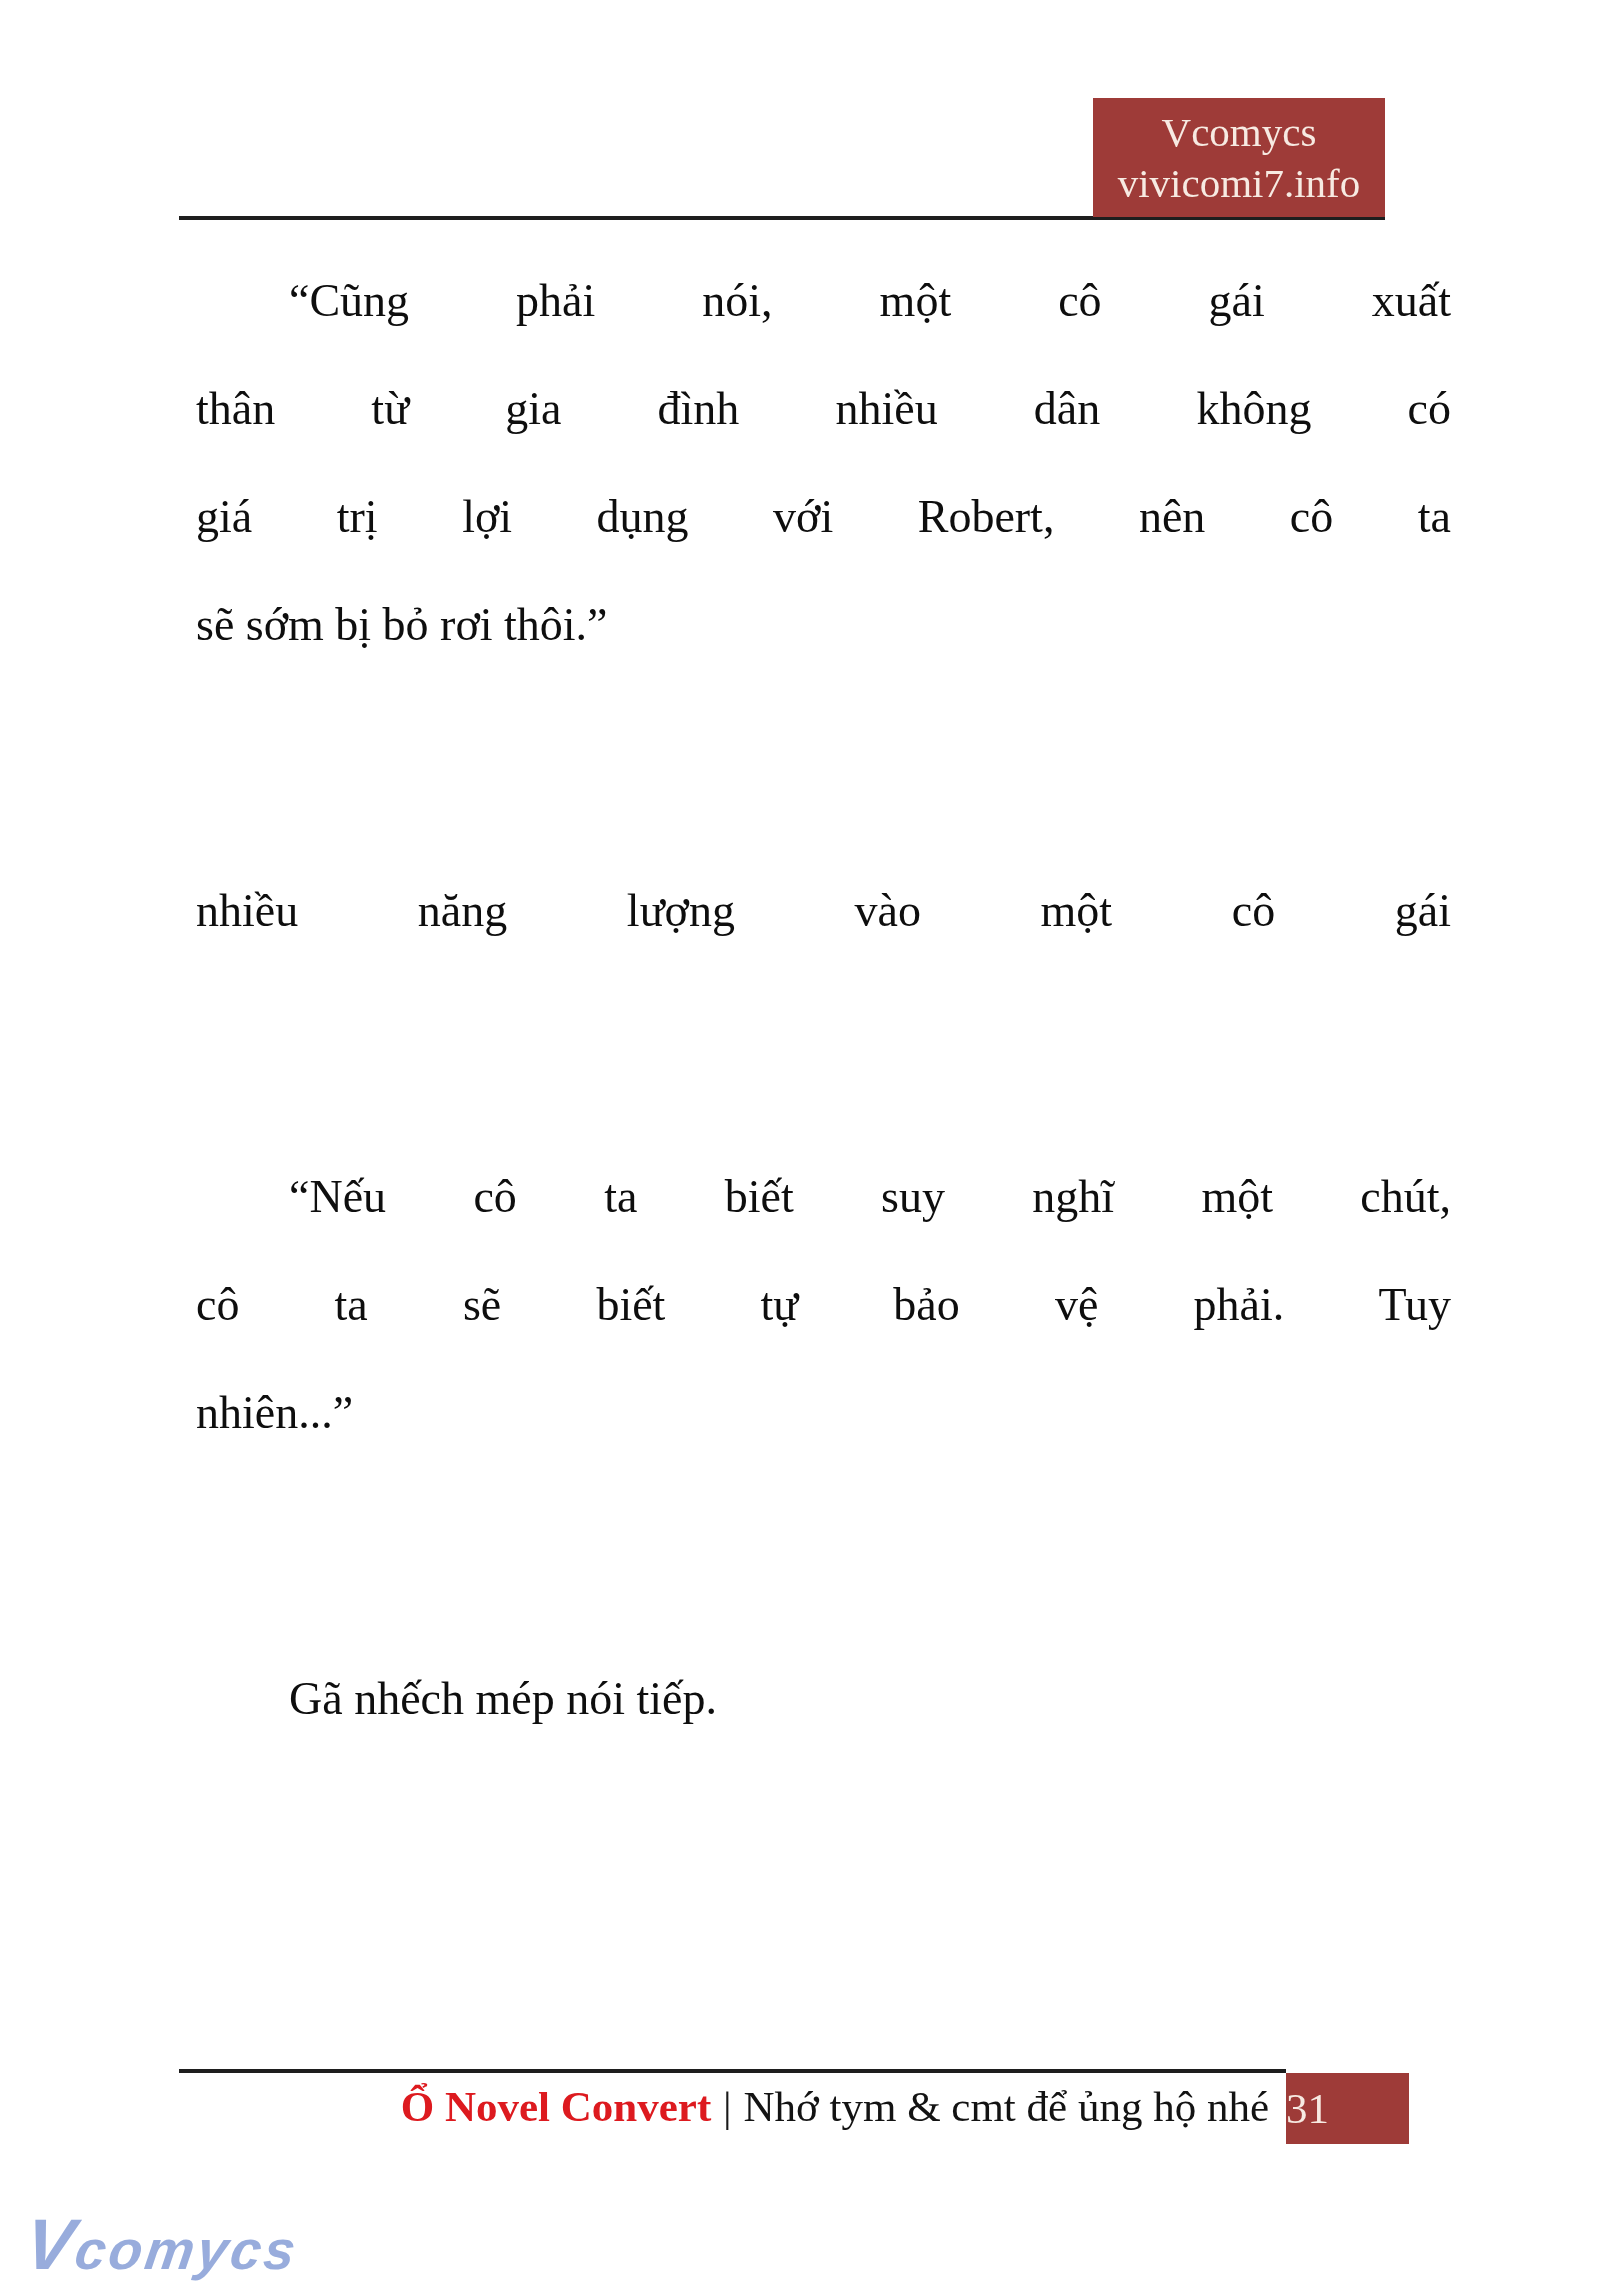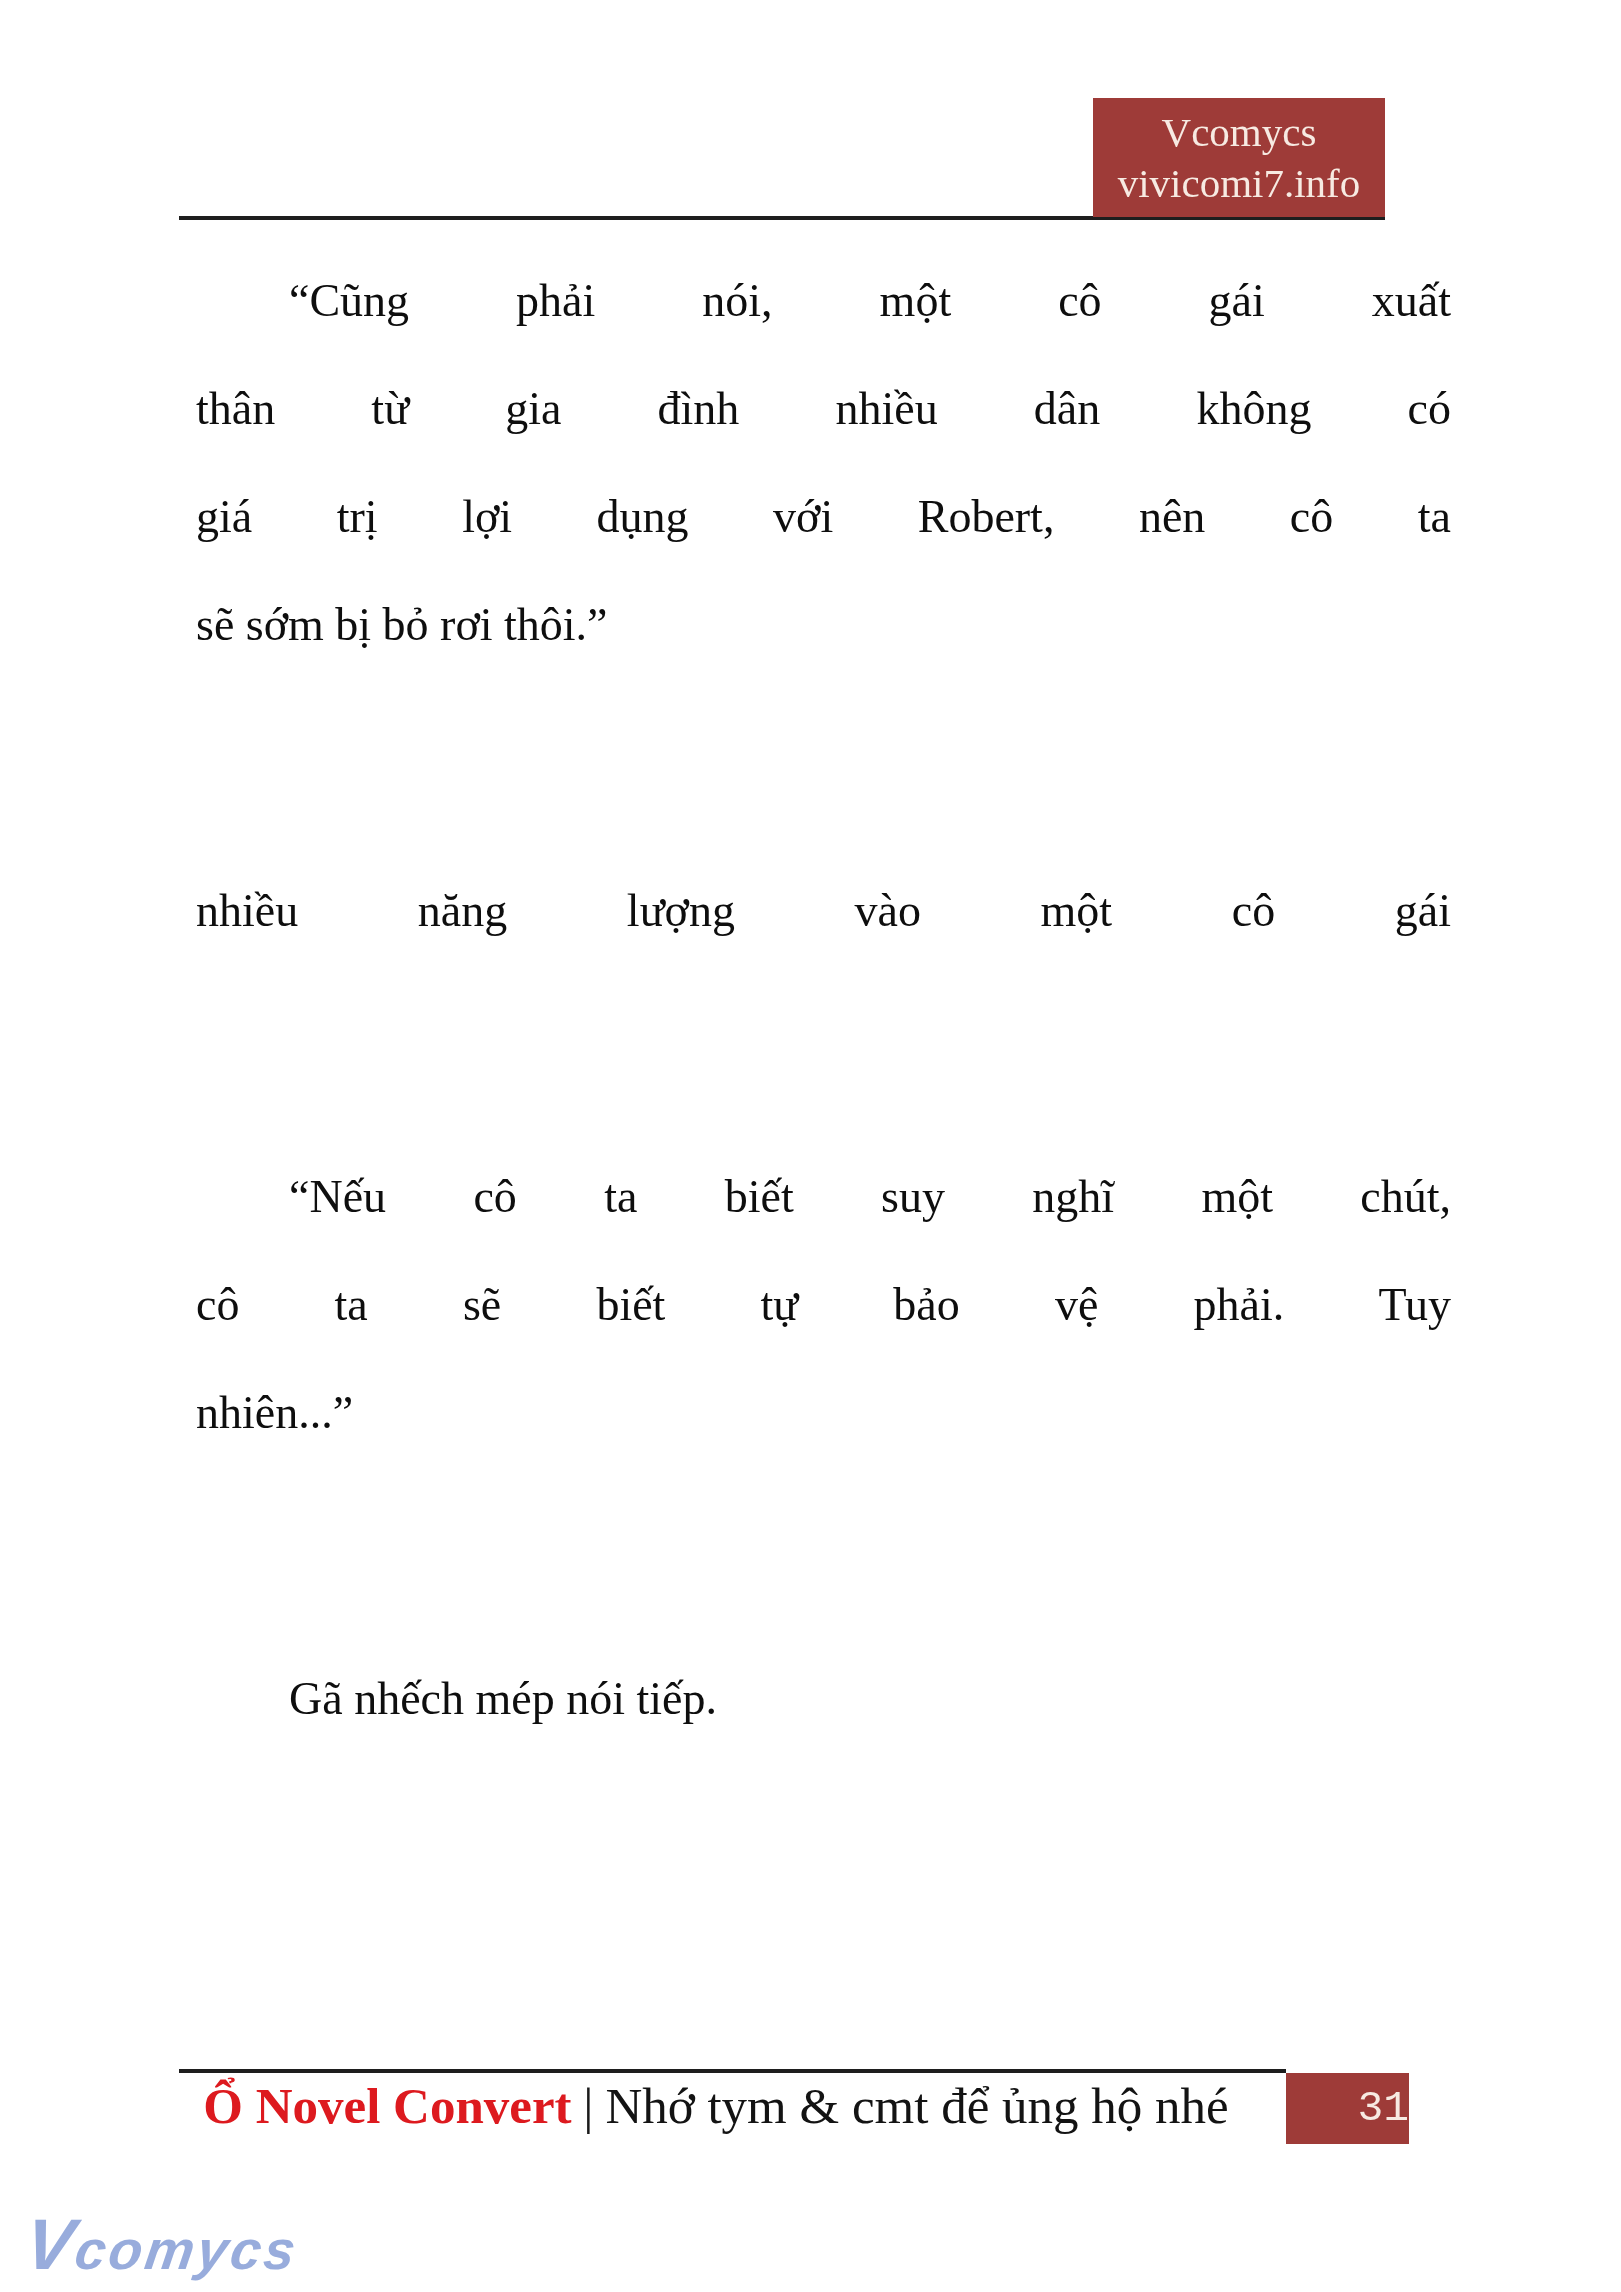--- a/index.html
+++ b/index.html
@@ -37,32 +37,31 @@
   .para:last-child{margin-bottom:0;}
   .line{height:108px;line-height:108px;}
   .jl{text-align:justify;text-align-last:justify;}
   .first{text-indent:93px;}
   
   .footer-rule{
     position:absolute;left:179px;top:2069px;width:1107px;height:3.9px;
     background:var(--rule,#1e1e1e);
   }
   .footer-text{
-    position:absolute;left:171px;top:2076px;width:1090px;
-    text-align:center;font-size:51px;line-height:61px;white-space:nowrap;
+    position:absolute;left:179px;top:2076px;width:1090px;
+    text-align:right;font-size:43px;line-height:61px;white-space:nowrap;
   }
   .brand{color:var(--brand-red,#dd1a1f);font-weight:bold;}
   .sep{color:#1a1a1a;padding:0 11.8px;}
   .note{color:#131313;}
   .page-badge{
     position:absolute;left:1286px;top:2073px;width:123px;height:71px;
     background:var(--badge-bg,#9e3b38);color:var(--badge-text,#f7eae2);
-    display:flex;align-items:center;justify-content:flex-end;
+    display:flex;align-items:center;justify-content:flex-start;
     font-size:43px;
-    font-family:Liberation Mono, monospace;
   }
   
   .watermark{
     position:absolute;left:25.5px;top:2203px;
     font-family:"Liberation Sans","DejaVu Sans",sans-serif;
     font-style:italic;font-weight:bold;
     font-size:55px;letter-spacing:2.9px;
     color:var(--watermark-blue,#8da4d9);
     transform:skewX(-8deg);
     opacity:0.9;

